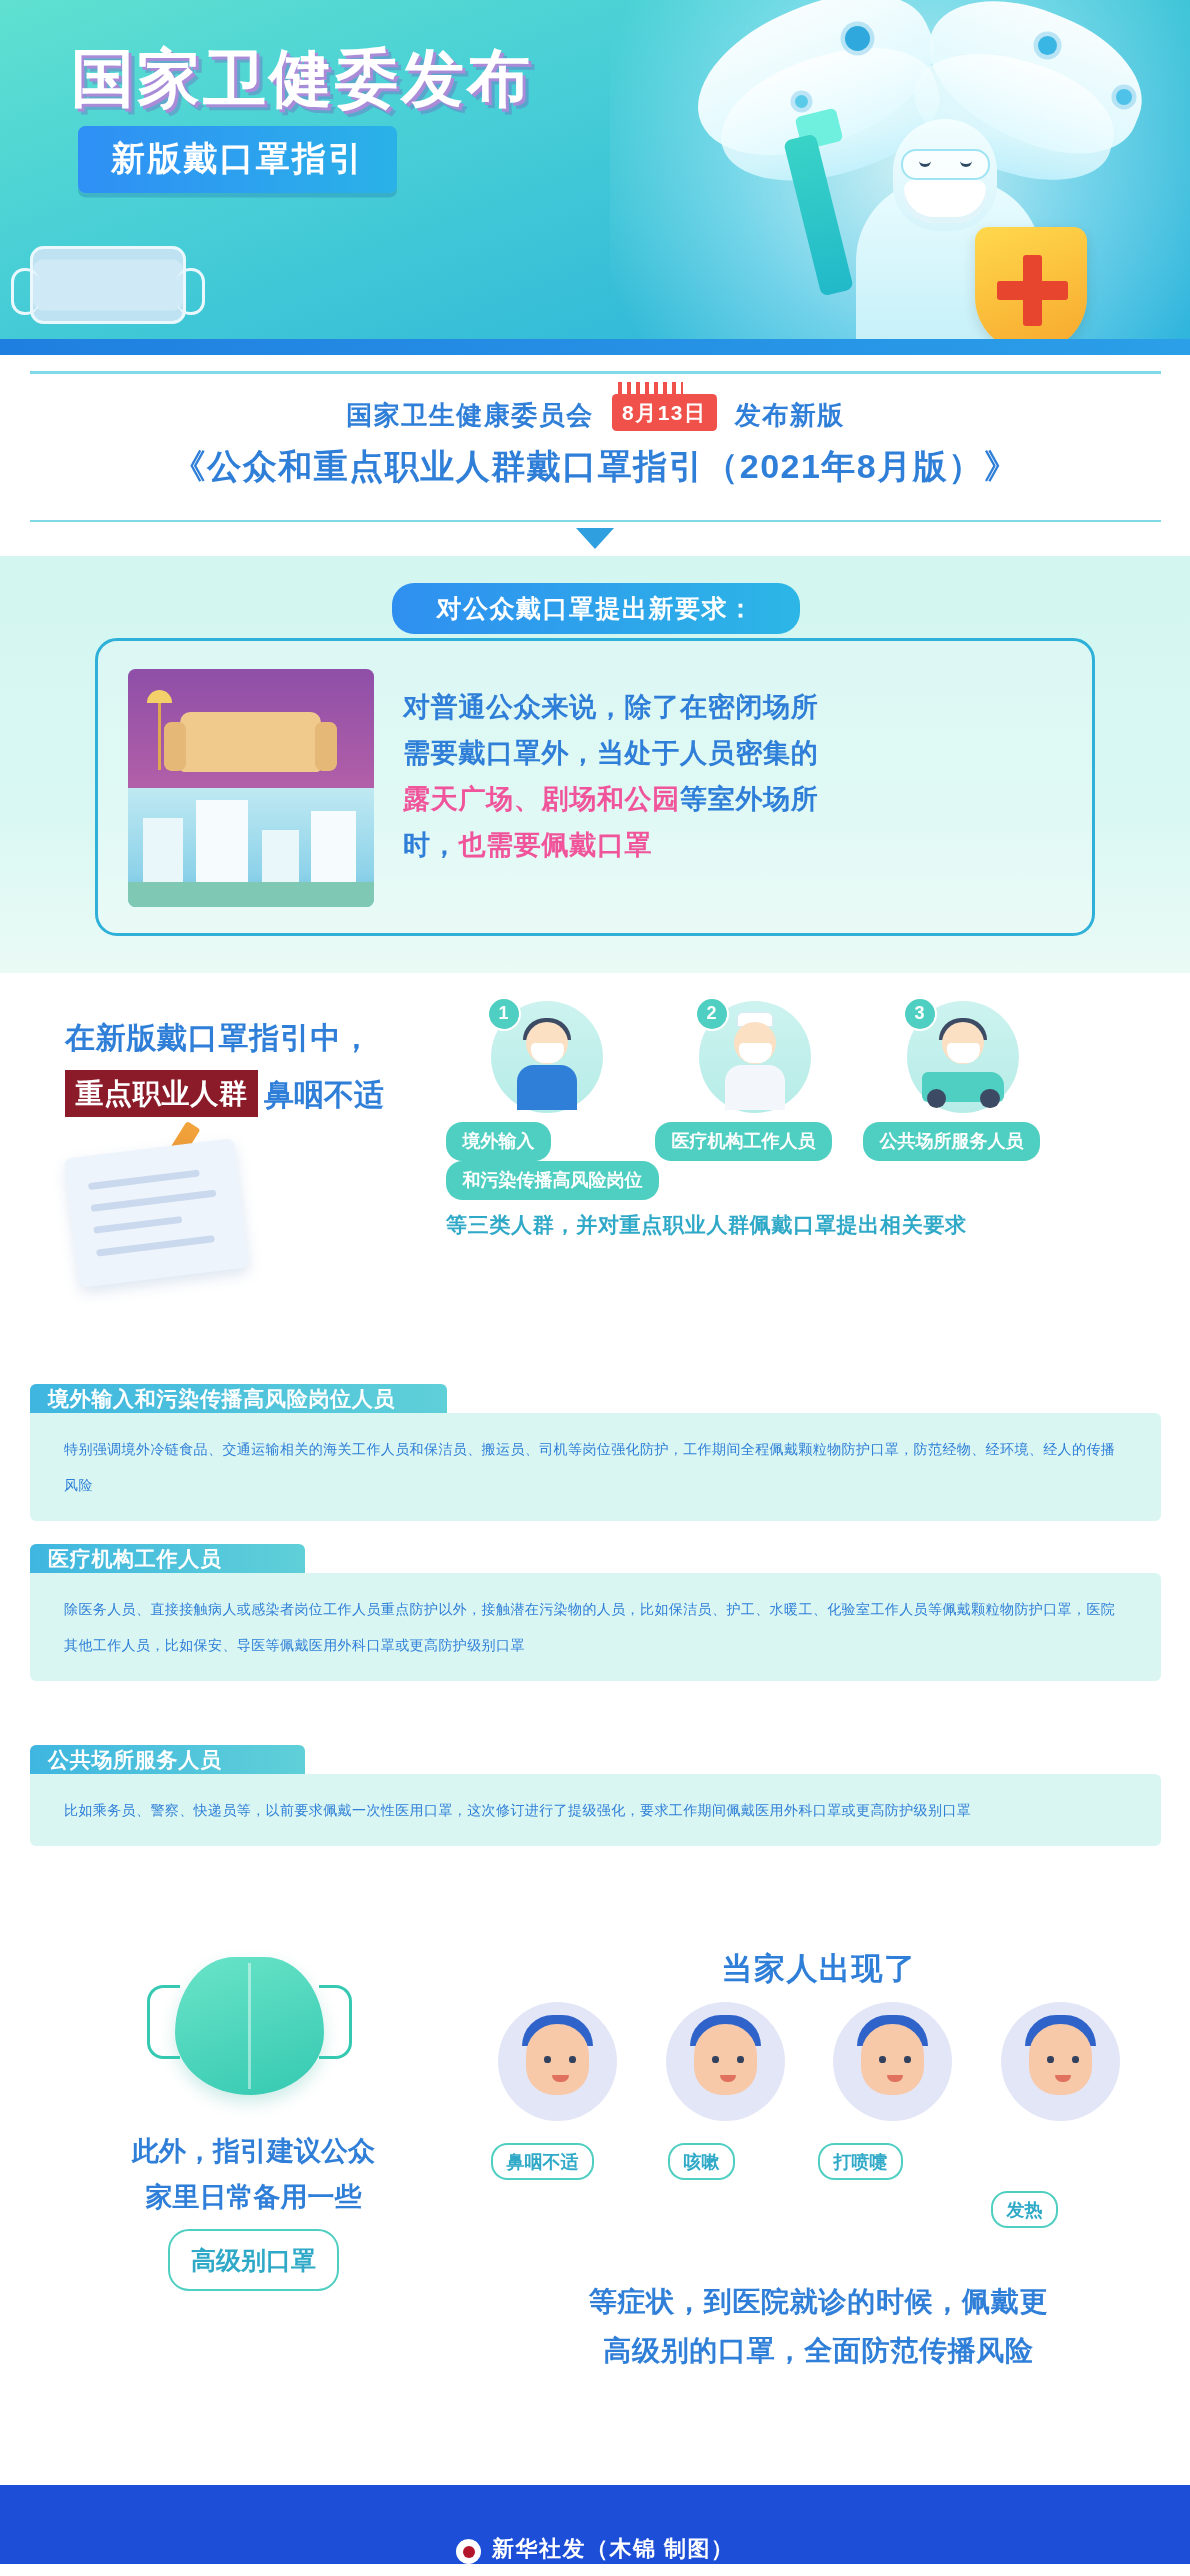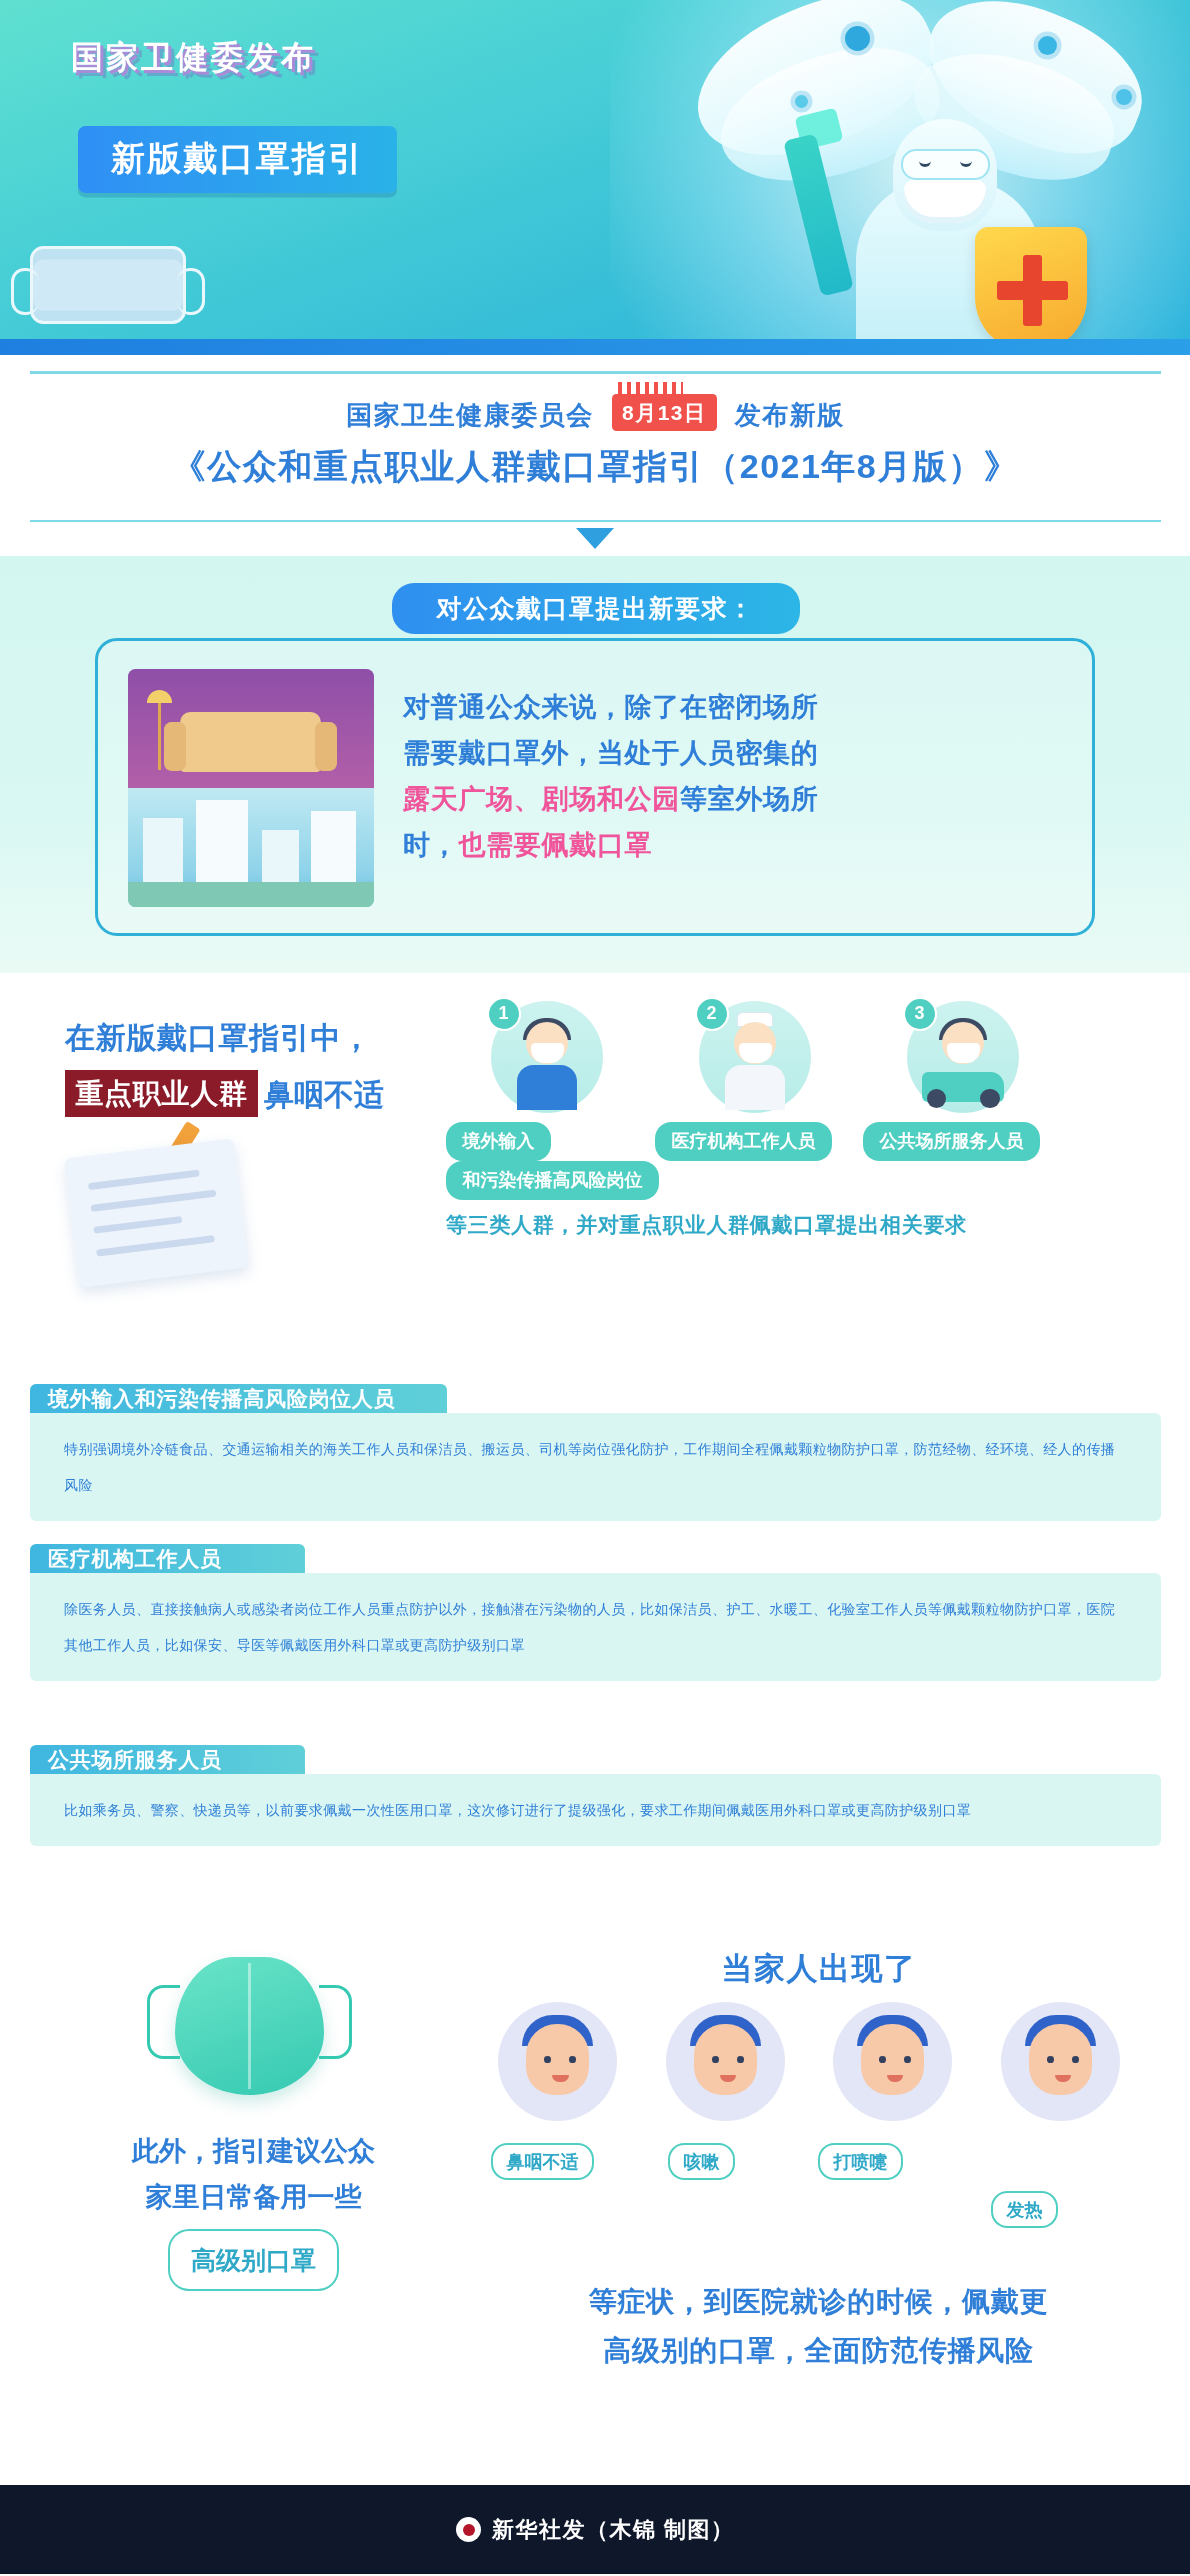--- a/index.html
+++ b/index.html
@@ -75,21 +75,21 @@
     position:absolute; left:186px; top:160px; width:112px; height:126px;
     background:linear-gradient(160deg,#ffd84d 0%,#f7a72c 100%);
     border-radius:13.4px 13.4px 56px 56px;
     box-shadow:0 4.5px 13.4px rgba(0,0,0,.12);
   }
   .cross-v { position:absolute; left:234px; top:188px; width:19.3px; height:71px; background:#e8452f; border-radius:3px;}
   .cross-h { position:absolute; left:208px; top:214px; width:71px; height:19.3px; background:#e8452f; border-radius:3px;}
 
   .hero-title {
     position:absolute; left:71px; top:36px;
-    font-size:32px; font-weight:bold; letter-spacing:3px;
+    font-size:63px; font-weight:bold; letter-spacing:3px;
     color:#ffffff;
     text-shadow:3px 3px 0 #a98bd8, 6px 6px 0 rgba(120,90,190,.35);
   }
   .hero-sub {
     position:absolute; left:78px; top:126px;
     padding:10.4px 33px;
     background:linear-gradient(90deg,#2f8ff5 0%,#2ab2e8 100%);
     border-radius:7.4px;
     color:#ffffff; font-size:34px; font-weight:bold; letter-spacing:2.2px;
     box-shadow:0 4.5px 0 rgba(20,90,160,.25);
@@ -312,22 +312,22 @@
     background:#ffffff;
   }
   .ft1{left:0px;text-align:right;} .ft2{left:177px;} .ft3{left:327px;} .ft4{left:500px;margin-top:48px;}
   .s4-bottom {
     position:absolute; left:476px; top:372px; width:685px; text-align:center;
     font-size:28px; font-weight:bold; color:#2f7fd8; line-height:49px; letter-spacing:0.7px;
   }
 
   
   .footer {
-    position:absolute; left:0; top:2485px; width:1191px; height:89px;
-    background:#0f172a; display:flex; align-items:center; justify-content:center;
+    position:absolute; left:0; top:2485px; width:1191px; height:79px;
+    background:#1d4ed8; display:flex; align-items:flex-end; justify-content:center;
   }
   .footer-logo {
     width:25px; height:25px; border-radius:50%; background:#ffffff; margin-right:10.4px;
     position:relative;
   }
   .footer-logo:after{
     content:""; position:absolute; left:6.7px; top:6.7px; width:12px; height:12px;
     border-radius:50%; background:#b3162a;
   }
   .footer-text { color:#ffffff; font-size:22px; font-weight:bold; letter-spacing:1.5px;}

